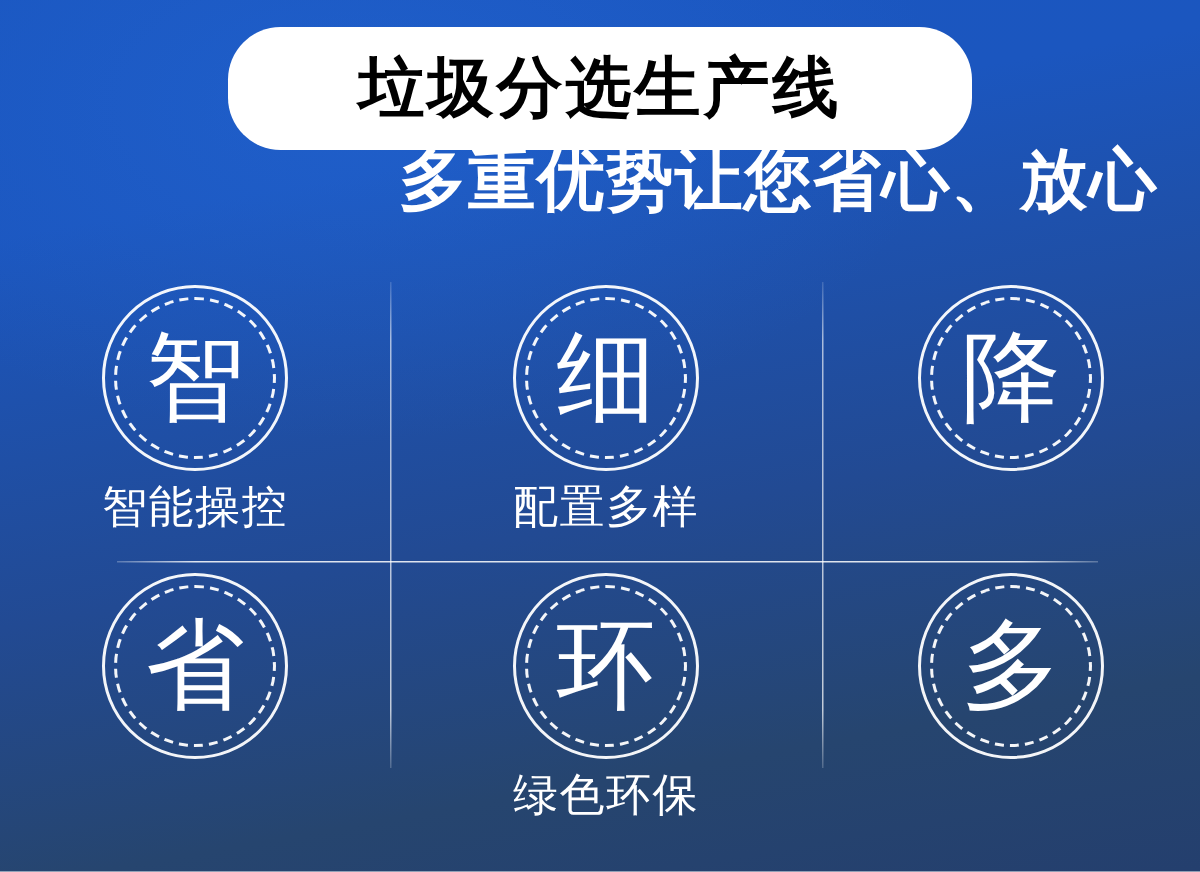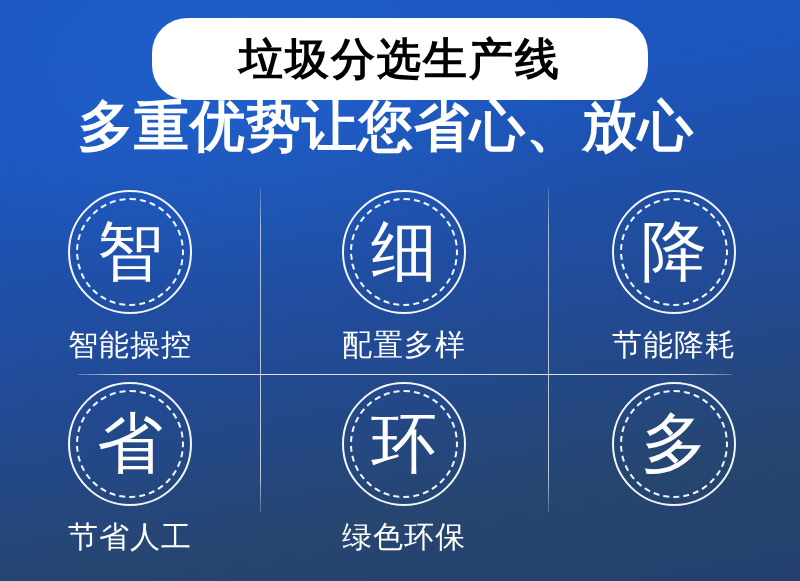--- a/index.html
+++ b/index.html
@@ -51,23 +51,23 @@
     line-height: 1;
     white-space: nowrap;
     font-family: "DejaVu Sans", "Liberation Sans", sans-serif;
   }
 
   #subtitle {
     position: absolute;
     left: 0;
     top: 92px;
     width: 772px;
-    text-align: center;
+    text-align: right;
     color: #ffffff;
-    font-size: 55px;
+    font-size: 45px;
     font-weight: bold;
     letter-spacing: 1px;
     line-height: 1.25;
     white-space: nowrap;
   }
 
   
   .v-divider {
     position: absolute;
     top: 188px;
@@ -133,21 +133,21 @@
     position: relative;
     color: #ffffff;
     font-size: 66px;
     font-weight: normal;
     line-height: 1;
     z-index: 2;
     text-align: center;
   }
 
   .feature-label {
-    margin-top: 14px;
+    margin-top: 8px;
     color: #ffffff;
     font-size: 30px;
     font-weight: normal;
     letter-spacing: 1px;
     line-height: 1.1;
     white-space: nowrap;
     text-align: left;
   }
 </style>
 </head>
@@ -183,29 +183,27 @@
         <div class="medallion-glyph">细</div>
       </div>
       <div class="feature-label">配置多样</div>
     </div>
 
     <div class="feature">
       <div class="medallion">
         <div class="medallion-dash"></div>
         <div class="medallion-glyph">降</div>
       </div>
-      <div class="feature-label">节能降耗</div>
     </div>
 
     <div class="feature">
       <div class="medallion">
         <div class="medallion-dash"></div>
         <div class="medallion-glyph">省</div>
       </div>
-      <div class="feature-label">节省人工</div>
     </div>
 
     <div class="feature">
       <div class="medallion">
         <div class="medallion-dash"></div>
         <div class="medallion-glyph">环</div>
       </div>
       <div class="feature-label">绿色环保</div>
     </div>
 

